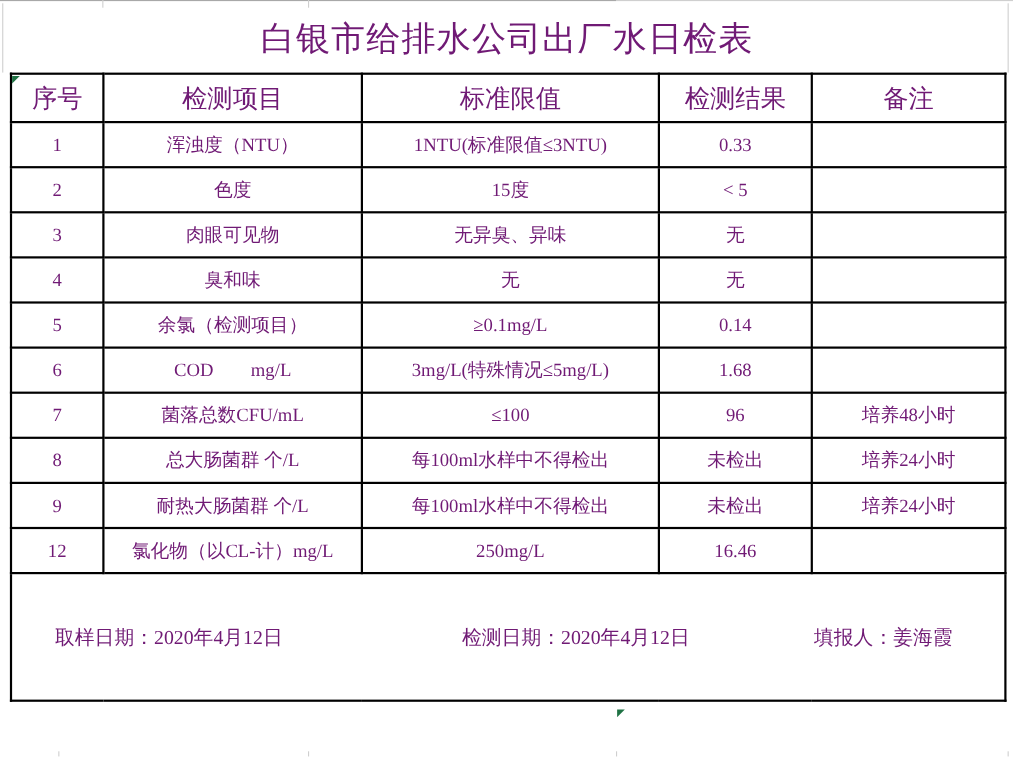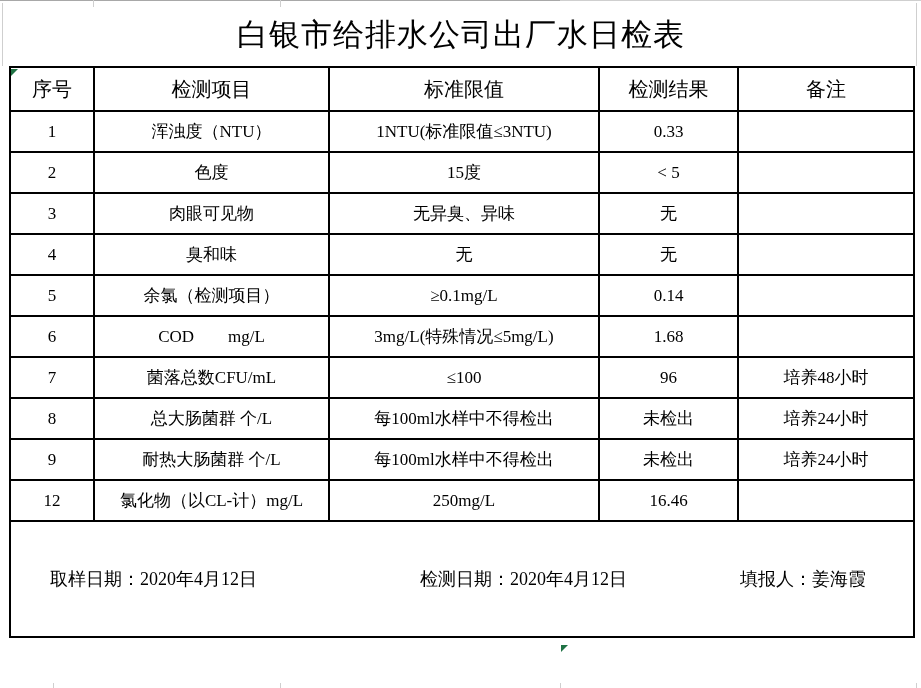--- a/index.html
+++ b/index.html
@@ -1,19 +1,19 @@
 <!DOCTYPE html>
 <html lang="zh"><head>
 <meta charset="utf-8">
 <style>
   * { margin:0; padding:0; box-sizing:border-box; }
   html,body { background:#ffffff; }
   .sheet {
     position:relative; width:921px; height:688px; background:#ffffff;
-    font-family:"Liberation Serif","DejaVu Serif",serif; color:#000000;
+    font-family:"Liberation Serif","DejaVu Serif",serif; color:#701a75;
     overflow:hidden;
   }
   
   .gl { position:absolute; background:#cfcfcf; }
   .gl.dark { background:#a8a8a8; }
 
   .title {
     position:absolute; left:9px; top:6px; width:904px; height:58px;
     display:flex; align-items:center; justify-content:center;
     font-size:31px; letter-spacing:1px; white-space:nowrap;
@@ -22,21 +22,21 @@
   table.report {
     position:absolute; left:9px; top:66px; width:904px;
     border-collapse:collapse; table-layout:fixed;
   }
   table.report td, table.report th {
     border:2px solid #000; text-align:center; vertical-align:middle;
     font-weight:normal; font-size:17px; white-space:pre; overflow:hidden;
     padding:0;
   }
   tr.hdr   { height:44px; }
-  tr.hdr th{ font-size:20px; }
+  tr.hdr th{ font-size:23px; }
   tr.body  { height:41px; }
   tr.foot  { height:38px; }
   tr.foot td { padding:0; }
   .foot-wrap { position:relative; width:100%; height:34px; }
   .foot-item {
     position:absolute; top:0; height:100%; display:flex; align-items:center;
     font-size:18px; white-space:nowrap;
   }
   .foot-item.sampling { left:39px; }
   .foot-item.testing  { left:409px; }

